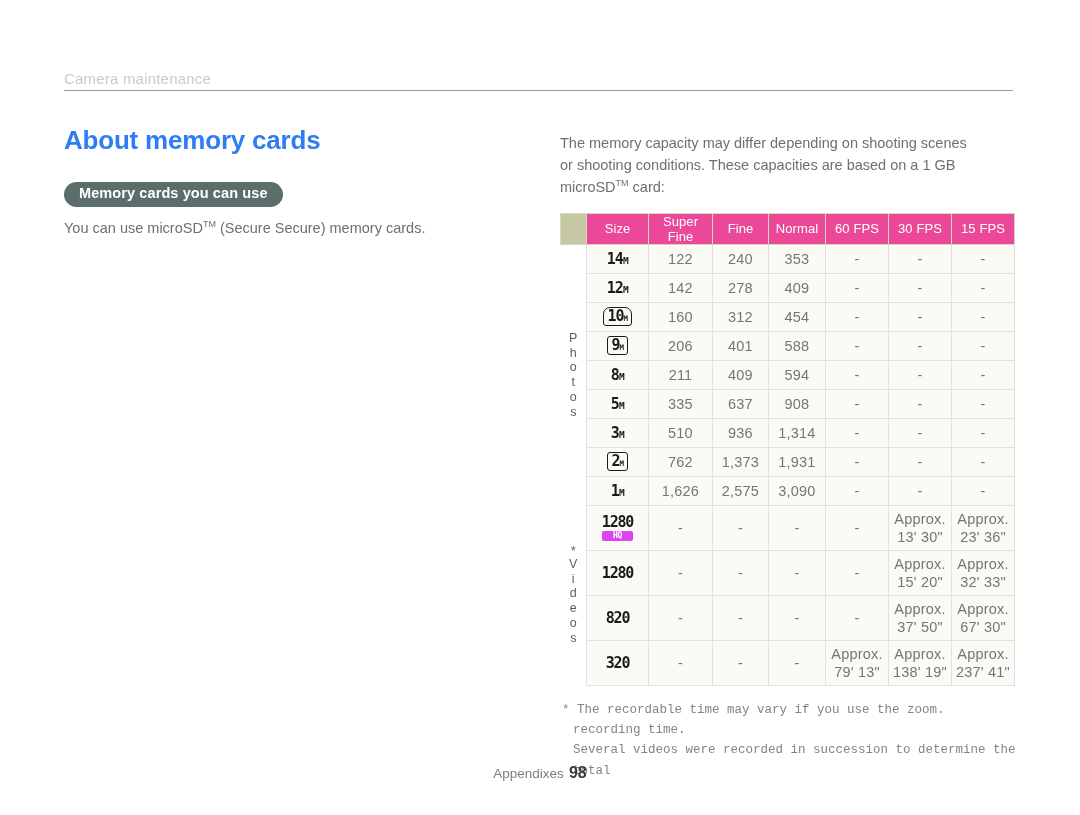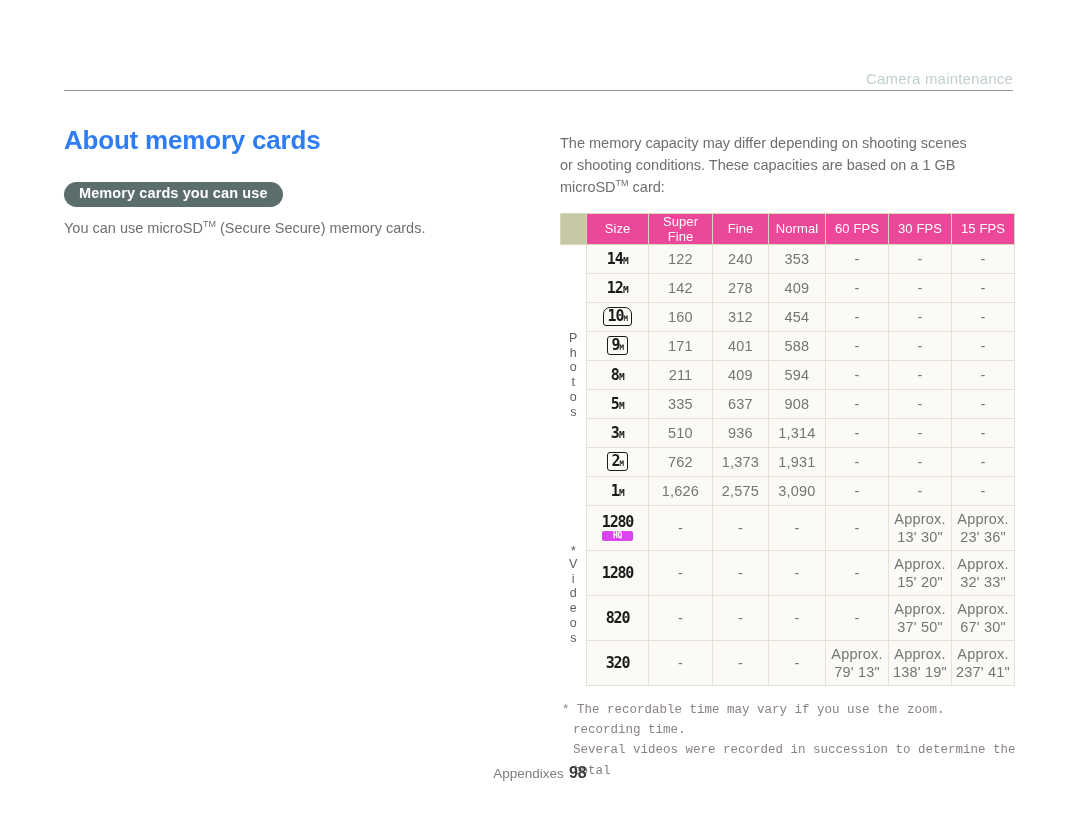--- a/index.html
+++ b/index.html
@@ -16,21 +16,20 @@
     color: #6d6d6d;
     overflow: hidden;
   }
 
   
   .running-head {
     position: absolute;
     left: 64px;
     top: 70px;
     width: 949px;
-    text-align: right;
   }
   .running-head .rh-text {
     font-size: 15px;
     color: #c2cdd2;
     letter-spacing: 0.2px;
     padding-bottom: 3px;
     display: block;
   }
   .running-head .rh-rule {
     height: 1px;
@@ -303,21 +302,21 @@
           <td><span class="badge framed round"><span class="mp">10</span><span class="m">M</span></span></td>
           <td class="num ">160</td>
           <td class="num ">312</td>
           <td class="num ">454</td>
           <td class="num ">-</td>
           <td class="num ">-</td>
           <td class="num ">-</td>
         </tr>
         <tr>
           <td><span class="badge framed"><span class="mp">9</span><span class="m">M</span></span></td>
-          <td class="num ">171</td>
+          <td class="num ">206</td>
           <td class="num ">401</td>
           <td class="num ">588</td>
           <td class="num ">-</td>
           <td class="num ">-</td>
           <td class="num ">-</td>
         </tr>
         <tr>
           <td><span class="badge"><span class="mp">8</span><span class="m">M</span></span></td>
           <td class="num ">211</td>
           <td class="num ">409</td>

